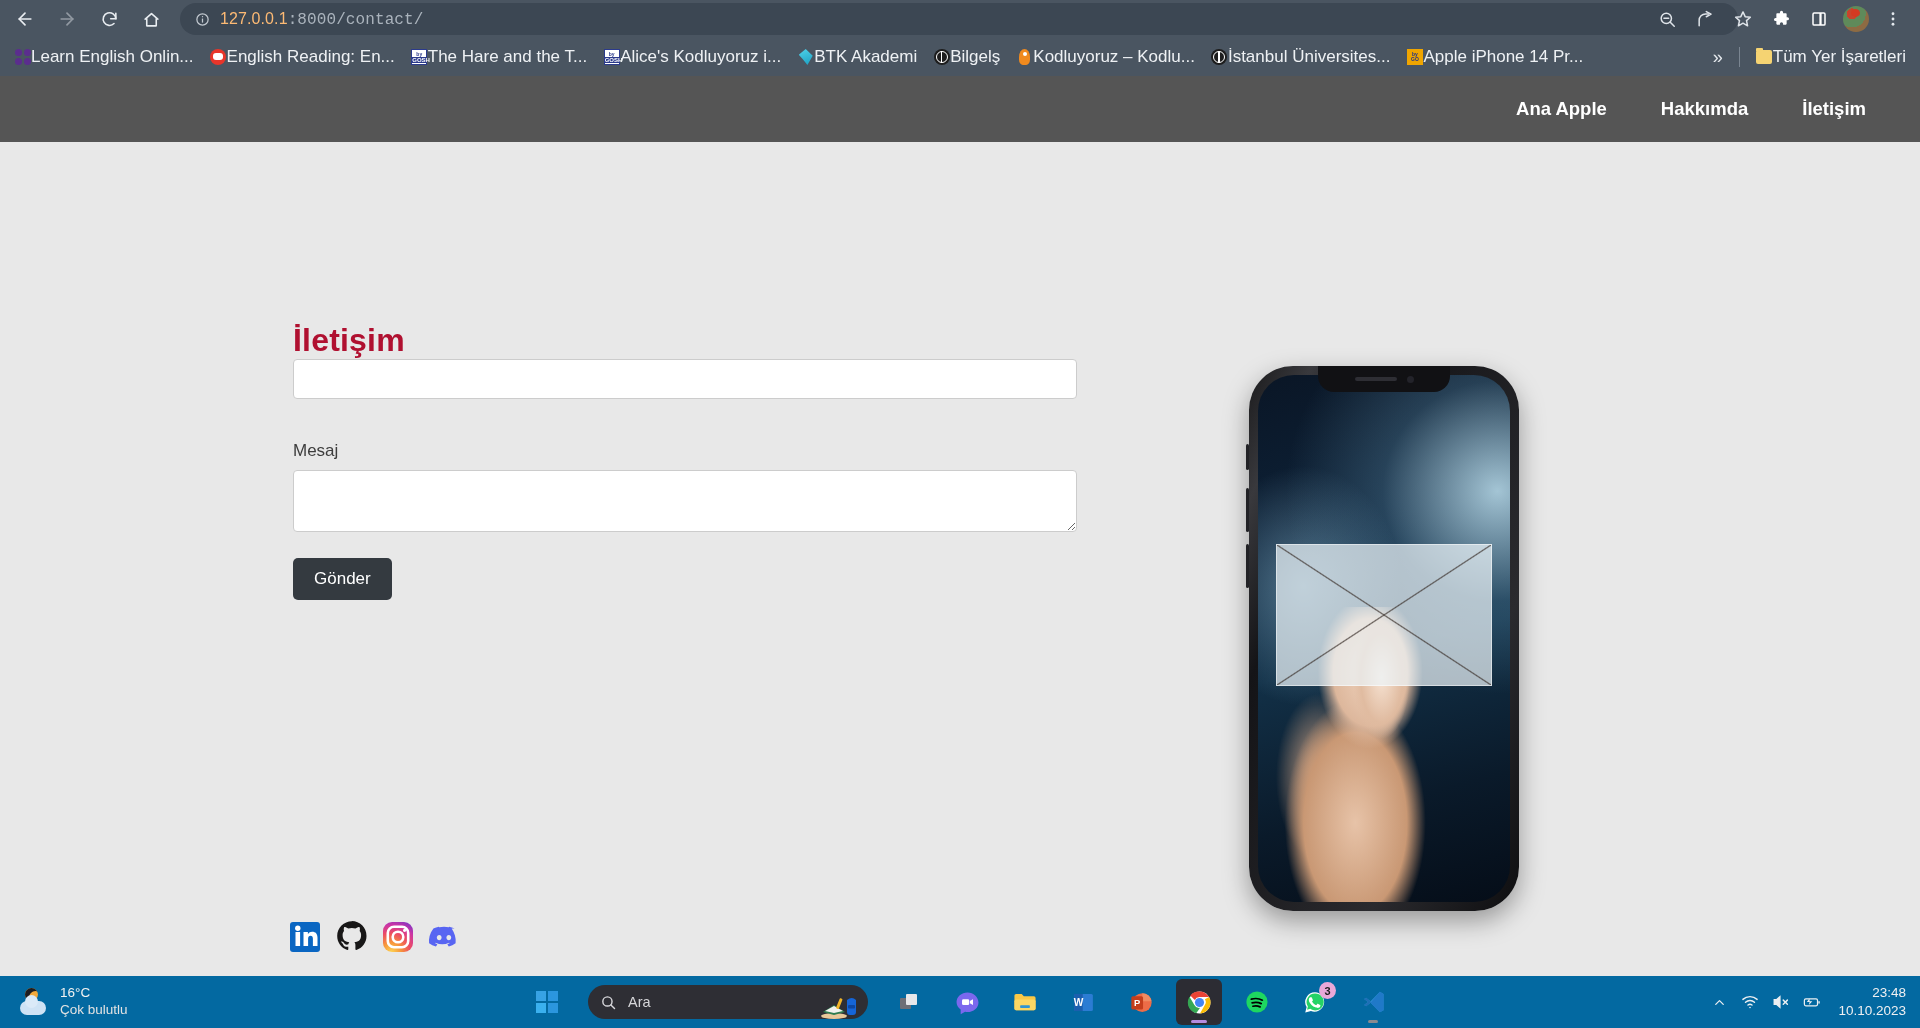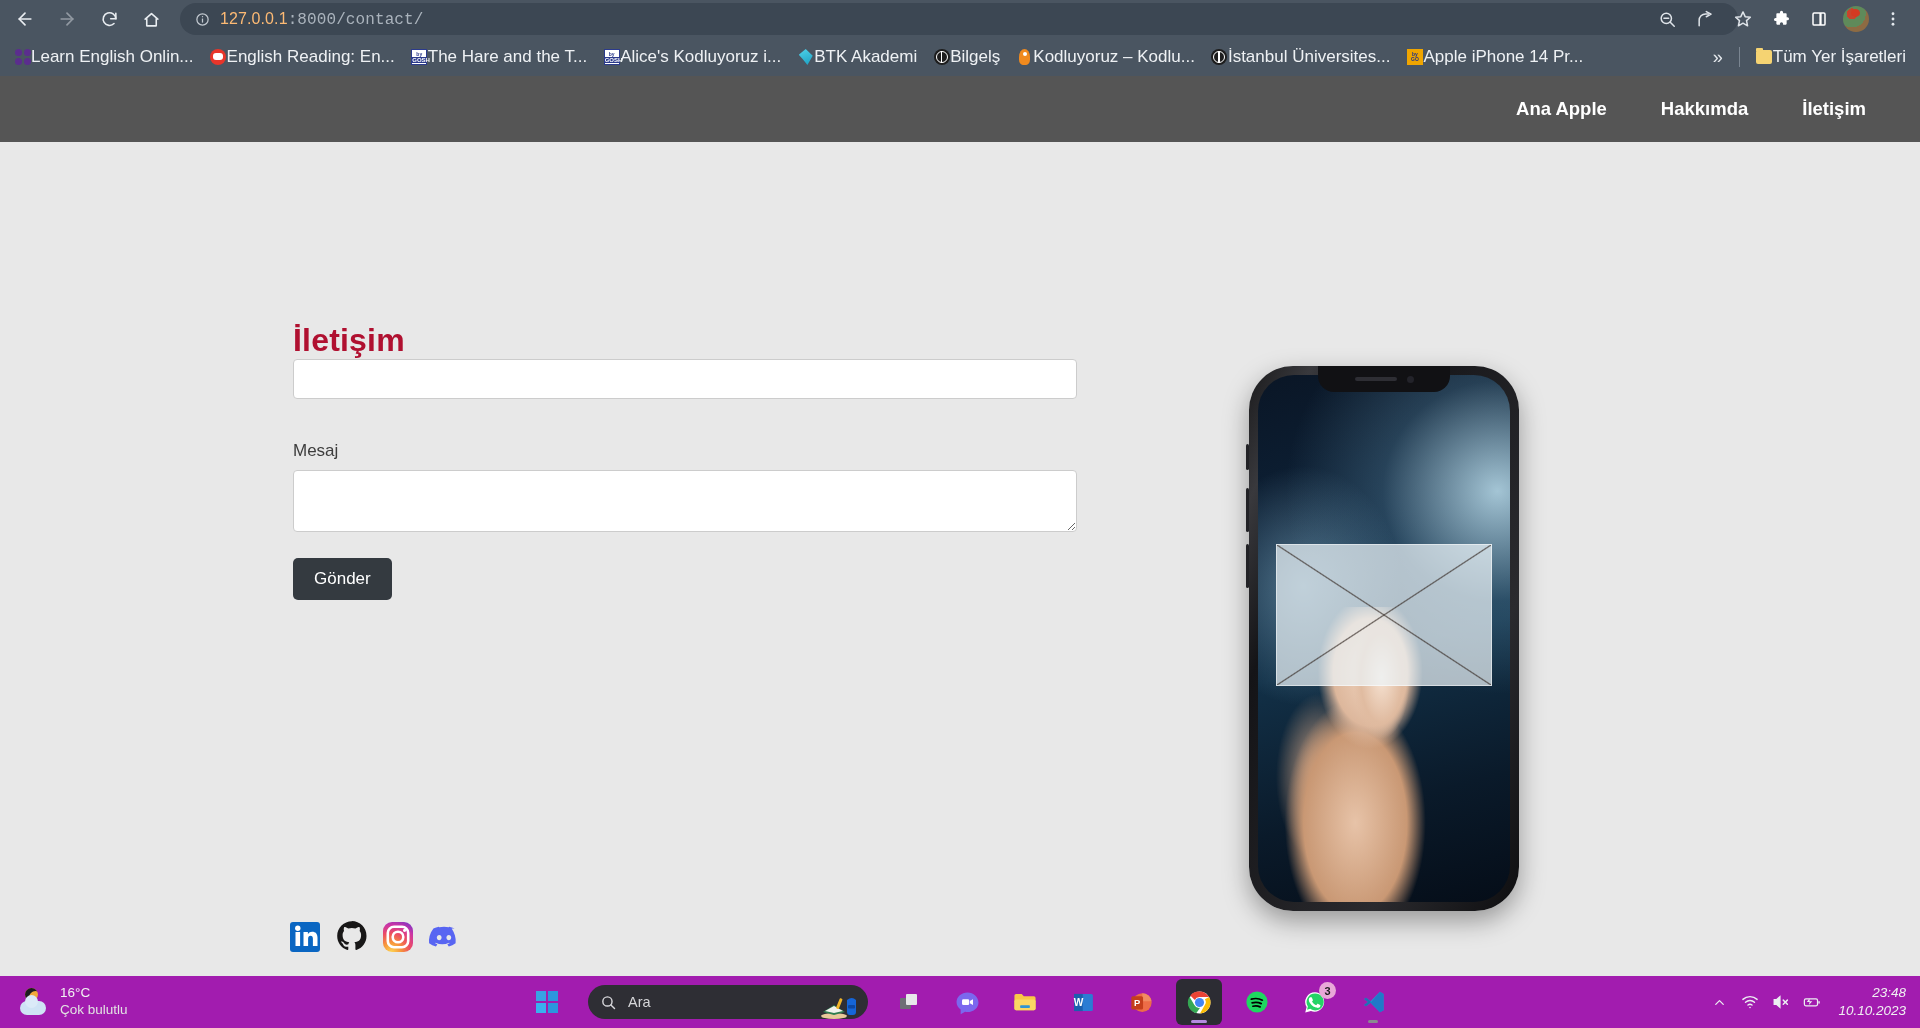--- a/index.html
+++ b/index.html
@@ -151,21 +151,21 @@
     position:absolute; left:7%; top:32%; width:86%; height:27%;
     background:rgba(236,244,248,.72);
     border:1px solid rgba(255,255,255,.5);
     overflow:hidden;
   }
   #envelope .flapL, #envelope .flapR { position:absolute; top:0; width:100%; height:100%; }
   #envelope .flapL { background:linear-gradient(to bottom right, transparent calc(50% - 1.2px), rgba(60,50,45,.75) 50%, transparent calc(50% + 1.2px)); }
   #envelope .flapR { background:linear-gradient(to bottom left, transparent calc(50% - 1.2px), rgba(60,50,45,.75) 50%, transparent calc(50% + 1.2px)); }
 
   
-  #taskbar { position:absolute; left:0; top:976px; width:1920px; height:52px; background:#a21caf; }
+  #taskbar { position:absolute; left:0; top:976px; width:1920px; height:52px; background:#0369a1; }
   #weather { position:absolute; left:20px; top:0; height:52px; display:flex; align-items:center; gap:10px; }
   #weather .wx-ico { width:30px; height:28px; position:relative; }
   #weather .moon { position:absolute; left:5px; top:0; width:13px; height:13px; border-radius:50%;
      background:#f2a93b; box-shadow:4px 3px 0 0 #1c1c21 inset; }
   #weather .cloud { position:absolute; left:0; bottom:1px; width:26px; height:14px; background:#cfe3f5; border-radius:9px; }
   #weather .cloud::before { content:""; position:absolute; left:5px; top:-6px; width:13px; height:13px; background:#dbeaf8; border-radius:50%; }
   #wx-text { line-height:1.25; }
   #wx-temp { font-size:13.5px; color:#f2f2f2; }
   #wx-desc { font-size:13.5px; color:#e2e2e2; }
 
@@ -180,21 +180,21 @@
   #search-box {
     width:280px; height:34px; background:#2e2e34; border-radius:17px; display:flex; align-items:center;
     padding:0 12px; margin:0 6px; position:relative;
   }
   #search-box .mag { width:17px; height:17px; flex:0 0 auto; }
   #search-text { font-size:14.5px; color:#d6d6d9; margin-left:11px; }
   #search-emoji { position:absolute; right:8px; bottom:0px; display:flex; align-items:flex-end; gap:1px; }
 
   #tray { position:absolute; right:14px; top:0; height:52px; display:flex; align-items:center; gap:13px; }
   .tray-ico { width:18px; height:18px; display:flex; align-items:center; justify-content:center; }
-  #clock { text-align:right; line-height:1.3; margin-left:4px;font-style:italic; }
+  #clock { text-align:right; line-height:1.3; margin-left:4px; }
   #clock div { font-size:13.5px; color:#f0f0f2; }
   .badge {
     position:absolute; right:2px; top:3px; min-width:17px; height:17px; border-radius:9px;
     background:#e9a8d8; color:#1d1d1d; font-size:11px; font-weight:700;
     display:flex; align-items:center; justify-content:center; padding:0 3px;
   }
 </style>
 </head>
 <body>
 

